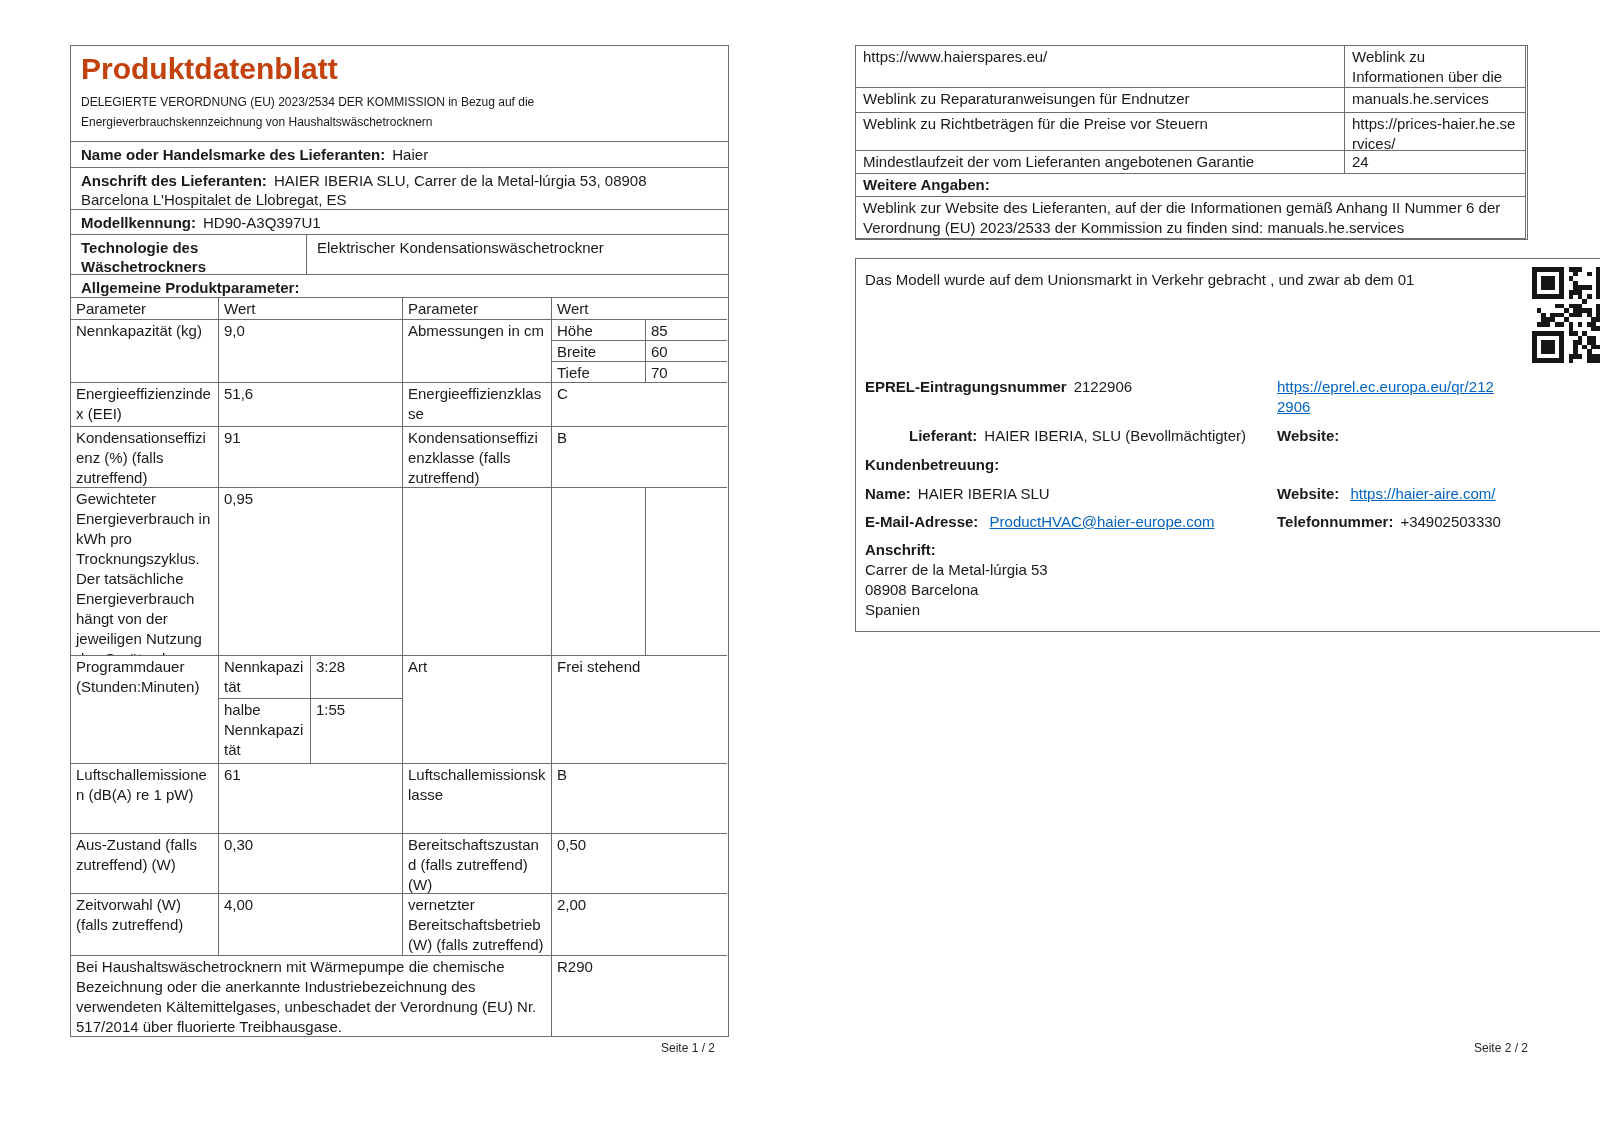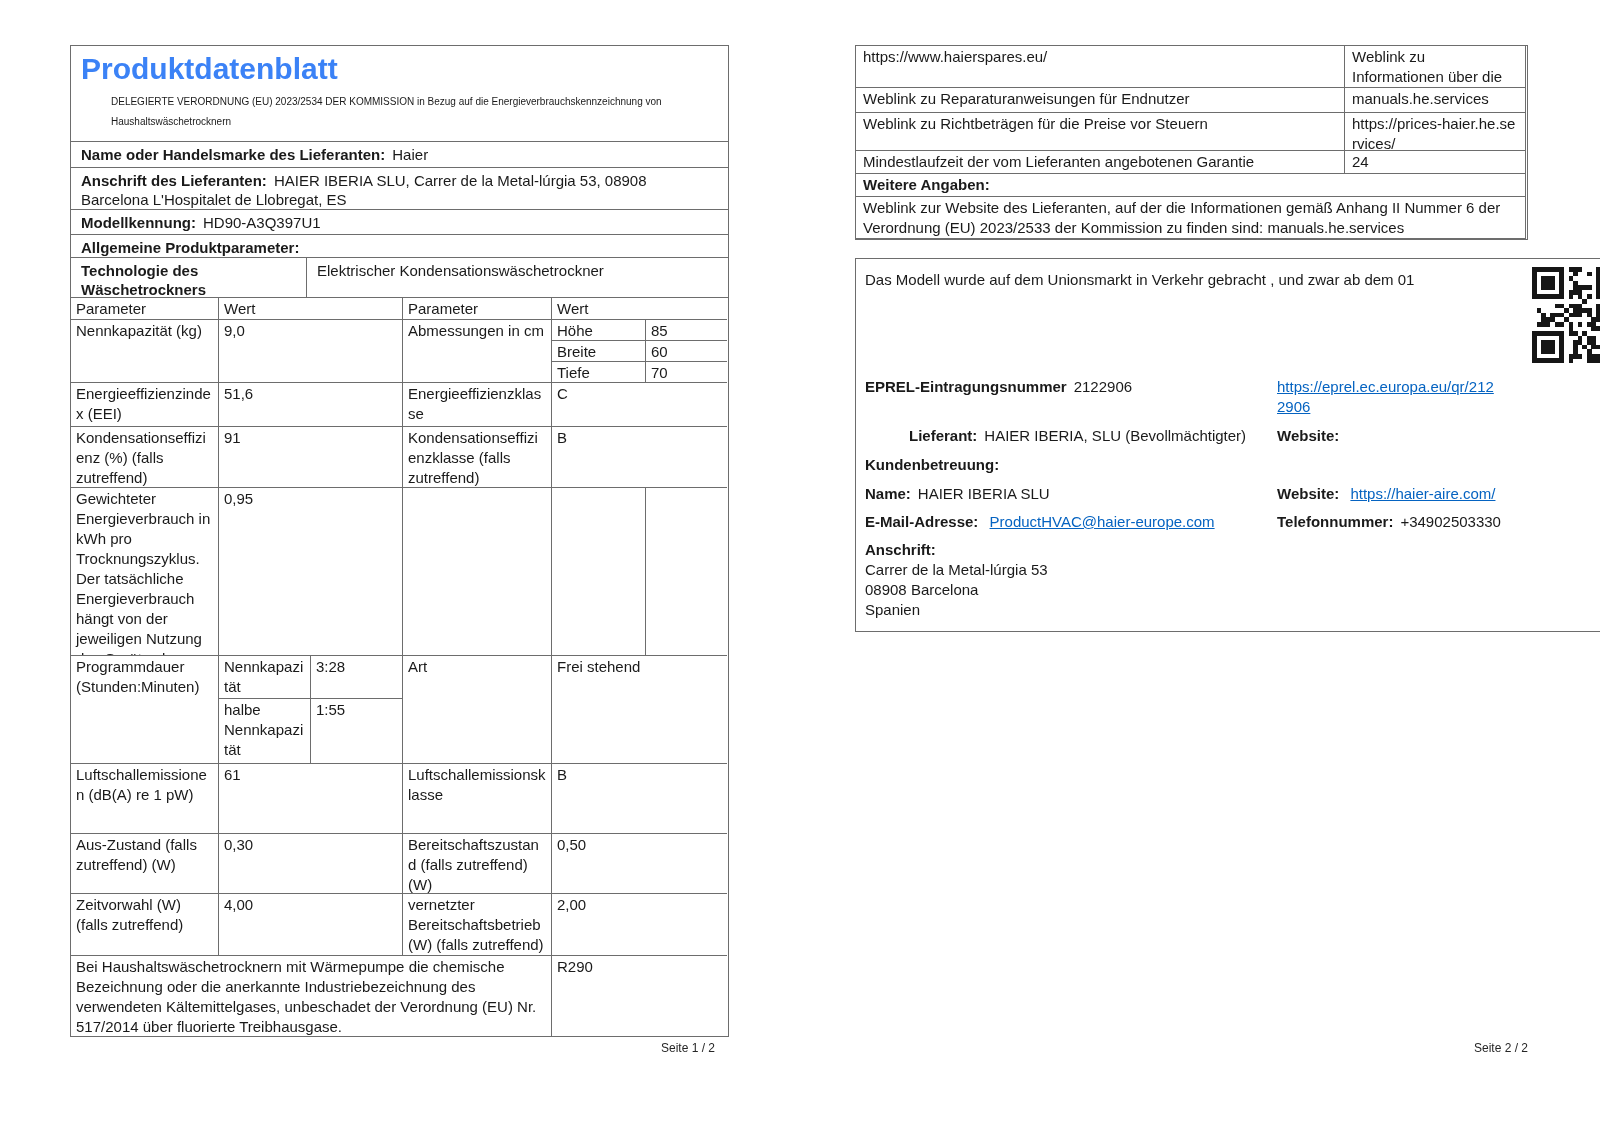--- a/index.html
+++ b/index.html
@@ -2,22 +2,22 @@
 <html lang="de"><head>
 <meta charset="utf-8">
 <style>
   * { box-sizing: border-box; margin: 0; padding: 0; }
   body { background: #ffffff; font-family: "Liberation Sans", "DejaVu Sans", sans-serif; color: #1a1a1a; }
   .canvas { position: relative; width: 1600px; height: 1131px; background: #fff; overflow: hidden; }
 
   
   .page1 { position: absolute; left: 70px; top: 45px; width: 659px; border: 1.5px solid #6d6d6d; font-size: 15px; }
   .r-head { height: 95px; padding: 5px 10px 0 10px; }
-  .p1-title { font-size: 30px; font-weight: bold; color: #3b82f6; line-height: 36px; margin-bottom: 5px; }
-  .p1-reg { font-size: 10px; line-height: 20px; margin-left: 30px; }
+  .p1-title { font-size: 30px; font-weight: bold; color: #c2410c; line-height: 36px; margin-bottom: 5px; }
+  .p1-reg { font-size: 12px; line-height: 20px; }
   .p1-row { border-top: 1.5px solid #6d6d6d; padding: 3px 10px; line-height: 19px; }
   .r-name { height: 26px; }
   .r-addr { height: 42px; }
   .r-model { height: 25px; }
   .r-tech { height: 40px; padding: 0; display: flex; }
   .r-tech .tcell1 { width: 236px; border-right: 1.5px solid #6d6d6d; padding: 3px 10px; font-weight: bold; line-height: 19px; }
   .r-tech .tcell2 { flex: 1; padding: 3px 10px; line-height: 19px; }
   .r-sect { height: 23px; font-weight: bold; }
   .lbl { font-weight: bold; }
   .val { margin-left: 7px; }
@@ -67,25 +67,25 @@
     </div>
     <div class="p1-row r-name">
       <span class="lbl">Name oder Handelsmarke des Lieferanten:</span><span class="val">Haier</span>
     </div>
     <div class="p1-row r-addr">
       <span class="lbl">Anschrift des Lieferanten:</span><span class="val">HAIER IBERIA SLU, Carrer de la Metal-lúrgia 53, 08908 Barcelona L'Hospitalet de Llobregat, ES</span>
     </div>
     <div class="p1-row r-model">
       <span class="lbl">Modellkennung:</span><span class="val">HD90-A3Q397U1</span>
     </div>
-    <div class="p1-row r-sect">Allgemeine Produktparameter:</div>
     <div class="p1-row r-tech">
       <div class="tcell1">Technologie des Wäschetrockners</div>
       <div class="tcell2">Elektrischer Kondensationswäschetrockner</div>
     </div>
+    <div class="p1-row r-sect">Allgemeine Produktparameter:</div>
 
     <div class="p1-table">
 
       <div class="tc" style="grid-area:1/1/2/2">Parameter</div>
       <div class="tc" style="grid-area:1/2/2/4">Wert</div>
       <div class="tc" style="grid-area:1/4/2/5">Parameter</div>
       <div class="tc noR" style="grid-area:1/5/2/7">Wert</div>
 
       <div class="tc" style="grid-area:2/1/5/2">Nennkapazität (kg)</div>
       <div class="tc" style="grid-area:2/2/5/4">9,0</div>

